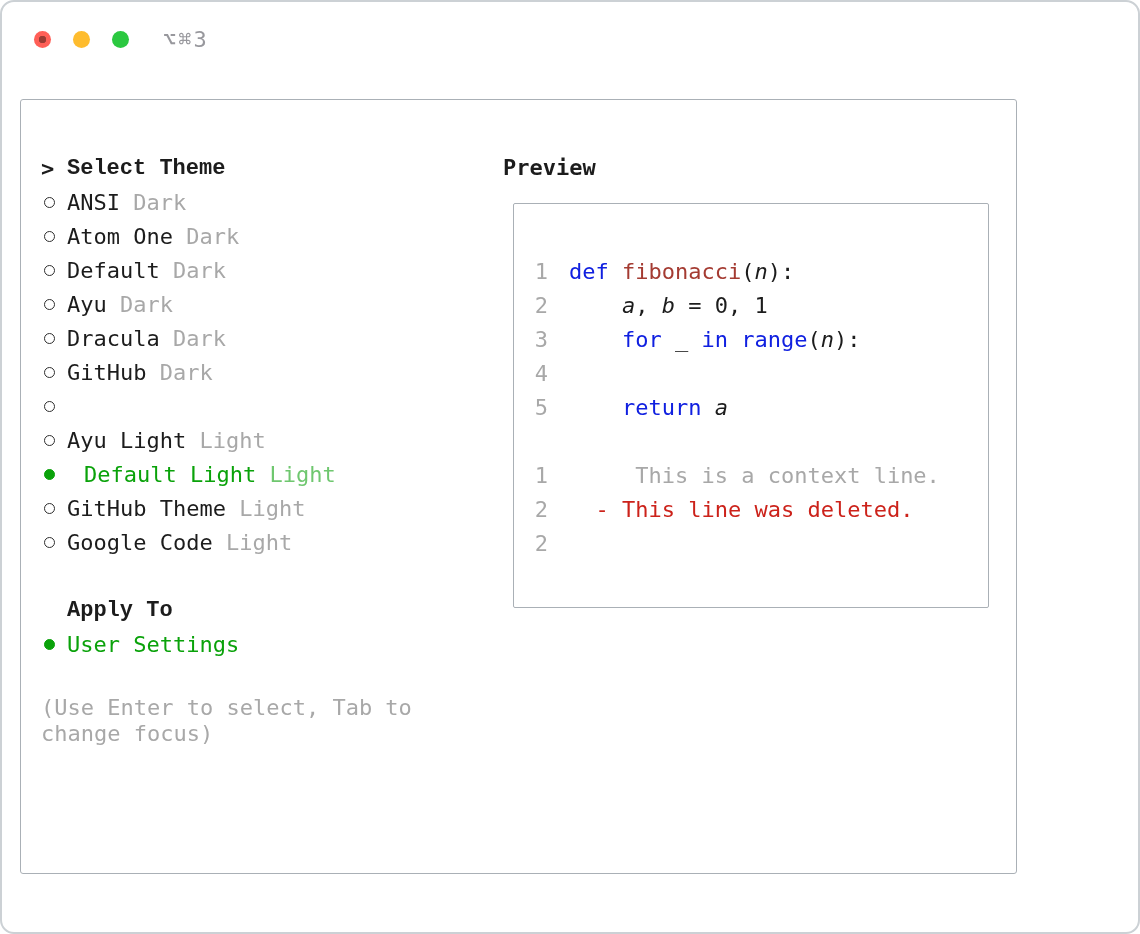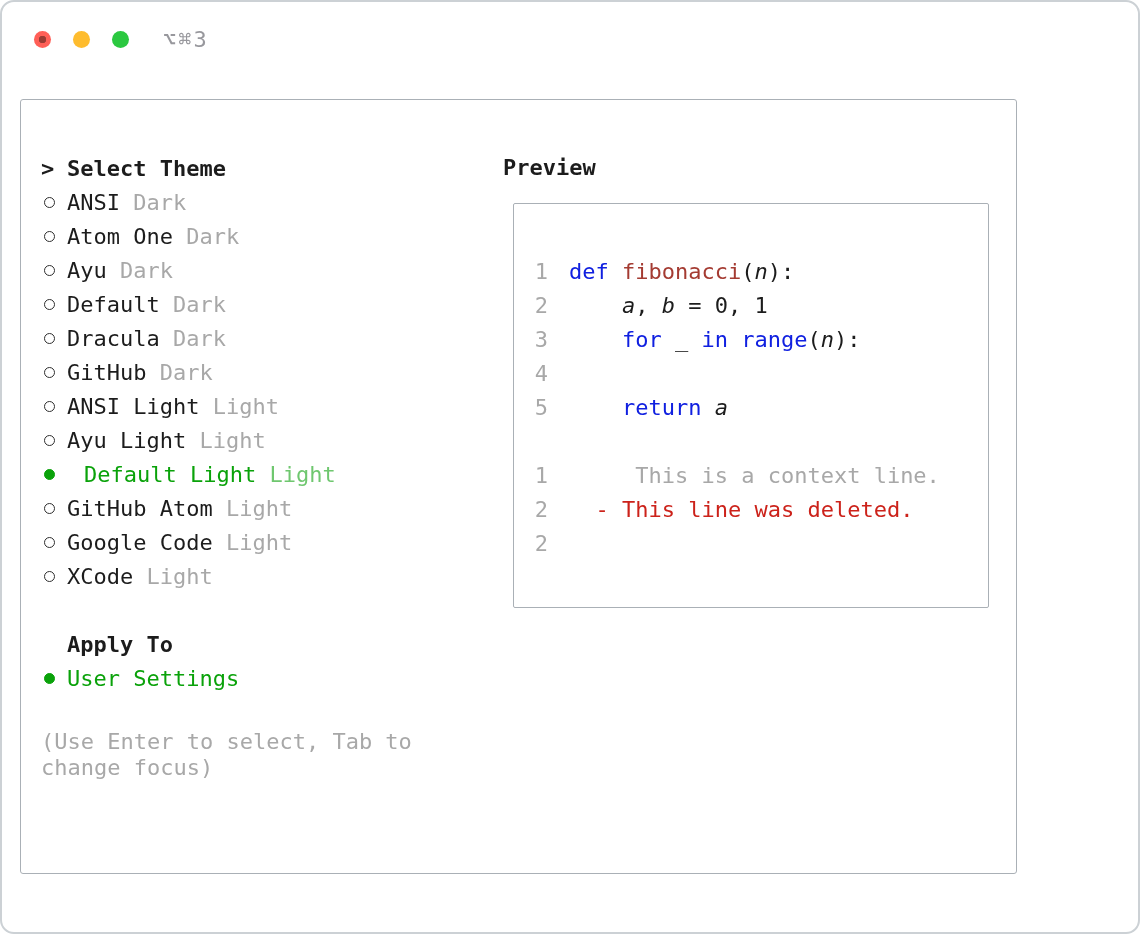--- a/index.html
+++ b/index.html
@@ -38,21 +38,21 @@
   .left-col { position: absolute; left: 20px; top: 51px; width: 450px; }
   .row { display: flex; align-items: center; height: 34px; }
   .marker { width: 26px; flex: none; display: flex; align-items: center; }
   .prompt { font-weight: bold; }
   .radio {
     width: 11px; height: 11px; border: 1.8px solid #2e2e2e;
     border-radius: 50%; margin-left: 3px; flex: none;
   }
   .radio.on { background: var(--selected-green); border-color: var(--selected-green); }
   .label { white-space: pre; }
-  .bold { font-weight: bold; }
+  .bold { font-weight: bold; font-family: Liberation Mono, monospace; }
   .tvariant { color: var(--muted-gray); }
   .theme-row.selected .tname { color: var(--selected-green); margin-left: 17px; }
   .theme-row.selected .tvariant { color: var(--selected-variant-green); }
   .apply-row.selected .label { color: var(--selected-green); }
   .spacer { height: 34px; }
   .hint { color: var(--muted-gray); line-height: 26px; width: 430px; white-space: normal; }
 
   .preview-title {
     position: absolute; left: 482px; top: 51px; height: 34px;
     line-height: 34px; font-weight: bold;
@@ -100,75 +100,68 @@
           <div class="row theme-row">
             <span class="marker">
               <span class="radio"></span>
             </span>
             <span class="label"><span class="tname">Atom One</span> <span class="tvariant">Dark</span></span>
           </div>
           <div class="row theme-row">
             <span class="marker">
               <span class="radio"></span>
             </span>
+            <span class="label"><span class="tname">Default</span> <span class="tvariant">Dark</span></span>
+          </div>
+          <div class="row theme-row">
+            <span class="marker">
+              <span class="radio"></span>
+            </span>
             <span class="label"><span class="tname">Ayu</span> <span class="tvariant">Dark</span></span>
           </div>
           <div class="row theme-row">
             <span class="marker">
               <span class="radio"></span>
             </span>
-            <span class="label"><span class="tname">Default</span> <span class="tvariant">Dark</span></span>
-          </div>
-          <div class="row theme-row">
-            <span class="marker">
-              <span class="radio"></span>
-            </span>
             <span class="label"><span class="tname">Dracula</span> <span class="tvariant">Dark</span></span>
           </div>
           <div class="row theme-row">
             <span class="marker">
               <span class="radio"></span>
             </span>
             <span class="label"><span class="tname">GitHub</span> <span class="tvariant">Dark</span></span>
           </div>
           <div class="row theme-row">
             <span class="marker">
               <span class="radio"></span>
             </span>
-            <span class="label"><span class="tname">ANSI Light</span> <span class="tvariant">Light</span></span>
           </div>
           <div class="row theme-row">
             <span class="marker">
               <span class="radio"></span>
             </span>
             <span class="label"><span class="tname">Ayu Light</span> <span class="tvariant">Light</span></span>
           </div>
           <div class="row theme-row selected">
             <span class="marker">
               <span class="radio on"></span>
             </span>
             <span class="label"><span class="tname">Default Light</span> <span class="tvariant">Light</span></span>
           </div>
           <div class="row theme-row">
             <span class="marker">
               <span class="radio"></span>
             </span>
-            <span class="label"><span class="tname">GitHub Atom</span> <span class="tvariant">Light</span></span>
+            <span class="label"><span class="tname">GitHub Theme</span> <span class="tvariant">Light</span></span>
           </div>
           <div class="row theme-row">
             <span class="marker">
               <span class="radio"></span>
             </span>
             <span class="label"><span class="tname">Google Code</span> <span class="tvariant">Light</span></span>
-          </div>
-          <div class="row theme-row">
-            <span class="marker">
-              <span class="radio"></span>
-            </span>
-            <span class="label"><span class="tname">XCode</span> <span class="tvariant">Light</span></span>
           </div>
         </div>
 
       <div class="spacer"></div>
 
       <div class="row">
         <span class="marker"></span>
         <span class="label bold">Apply To</span>
       </div>
 

